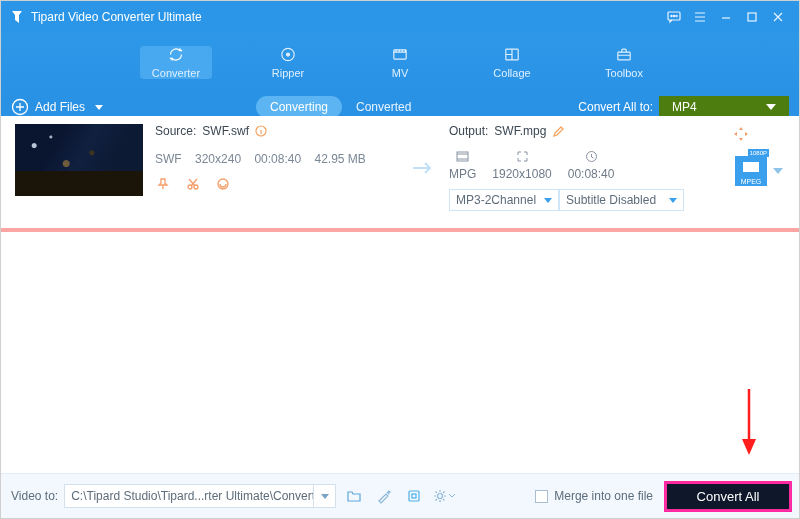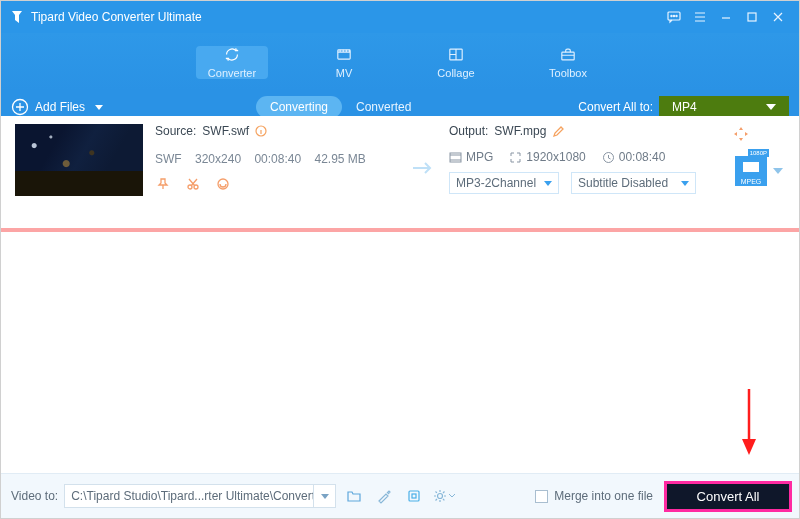--- a/index.html
+++ b/index.html
@@ -46,22 +46,22 @@
   .srcinfo .row1 { color: #3a4753; margin-bottom: 14px; display: flex; align-items: center; gap: 6px; }
   .srcinfo .row2 { margin-bottom: 10px; }
   .srcinfo .row2 span { margin-right: 10px; }
   .srcinfo .iconrow { display: flex; gap: 14px; }
   .srcinfo .iconrow .sicon { width: 16px; height: 16px; display: flex; align-items: center; justify-content: center; color: #f59e6a; cursor: pointer; }
 
   .arrow-mid { position: absolute; left: 410px; top: 44px; }
   .outinfo { position: absolute; left: 448px; top: 8px; width: 280px; font-size: 12px; color: #3a4753; }
   .outinfo .orow1 { display: flex; align-items: center; gap: 6px; margin-bottom: 12px; }
   .outinfo .orow2 { display: flex; gap: 16px; color: #6f7b88; margin-bottom: 8px; }
-  .outinfo .orow2 .ico { display: inline-flex; align-items: center; gap: 4px; }
-  .outinfo .orow3 { display: flex; gap: 12px; }
+  .outinfo .orow2 .ico { display: inline-flex; align-items: center; gap: 4px; flex-direction: column; }
+  .outinfo .orow3 { display: flex; }
   .outinfo .osel { height: 22px; border: 1px solid #cfe6f8; background: #fff; display: flex; align-items: center; justify-content: space-between; padding: 0 6px; color: #5d6c7a; font-size: 12px; cursor: pointer; }
   .outinfo .osel .tri { width: 0; height: 0; border-left: 4px solid transparent; border-right: 4px solid transparent; border-top: 5px solid #3aa0ee; }
   .move-icon { position: absolute; right: 50px; top: 10px; color: #f59e6a; cursor: pointer; }
   .format-badge { position: absolute; right: 16px; top: 40px; display: flex; align-items: center; gap: 6px; cursor: pointer; }
   .format-badge .badge { width: 32px; height: 30px; background: #3aa0ee; position: relative; }
   .format-badge .badge .top { position: absolute; top: -7px; right: -2px; background: #3aa0ee; color: #fff; font-size: 6px; padding: 1px 2px; }
   .format-badge .badge .film { position: absolute; top: 6px; left: 8px; width: 16px; height: 10px; background: #fff; }
   .format-badge .badge .txt { position: absolute; bottom: 1px; left: 0; right: 0; text-align: center; color: #fff; font-size: 7px; }
   .format-badge .tri { width: 0; height: 0; border-left: 5px solid transparent; border-right: 5px solid transparent; border-top: 6px solid #8fc4ea; }
 
@@ -123,20 +123,27 @@
 <div class="topnav">
   <div class="navitem active">
     <svg class="nicon" width="22" height="22" viewBox="0 0 22 22" fill="none" stroke="#fff" stroke-width="1.5">
         <path d="M4 11a7 7 0 0 1 12-5l2-1M18 11a7 7 0 0 1-12 5l-2 1"></path>
         <path d="M16 3v3h3M6 19v-3H3"></path>
       </svg>
     <span>Converter</span>
   </div>
   <div class="navitem">
     <svg class="nicon" width="22" height="22" viewBox="0 0 22 22" fill="none" stroke="#dff0ff" stroke-width="1.5">
+        <circle cx="11" cy="11" r="8"></circle>
+        <circle cx="11" cy="11" r="2" fill="#dff0ff"></circle>
+      </svg>
+    <span>Ripper</span>
+  </div>
+  <div class="navitem">
+    <svg class="nicon" width="22" height="22" viewBox="0 0 22 22" fill="none" stroke="#dff0ff" stroke-width="1.5">
         <rect x="3" y="5" width="16" height="12" rx="1"></rect>
         <path d="M3 8h16M6 5v3M10 5v3M14 5v3M18 5v3"></path>
       </svg>
     <span>MV</span>
   </div>
   <div class="navitem">
     <svg class="nicon" width="22" height="22" viewBox="0 0 22 22" fill="none" stroke="#dff0ff" stroke-width="1.5">
         <rect x="3" y="4" width="16" height="14" rx="1"></rect>
         <path d="M11 4v14M3 11h8"></path>
       </svg>

